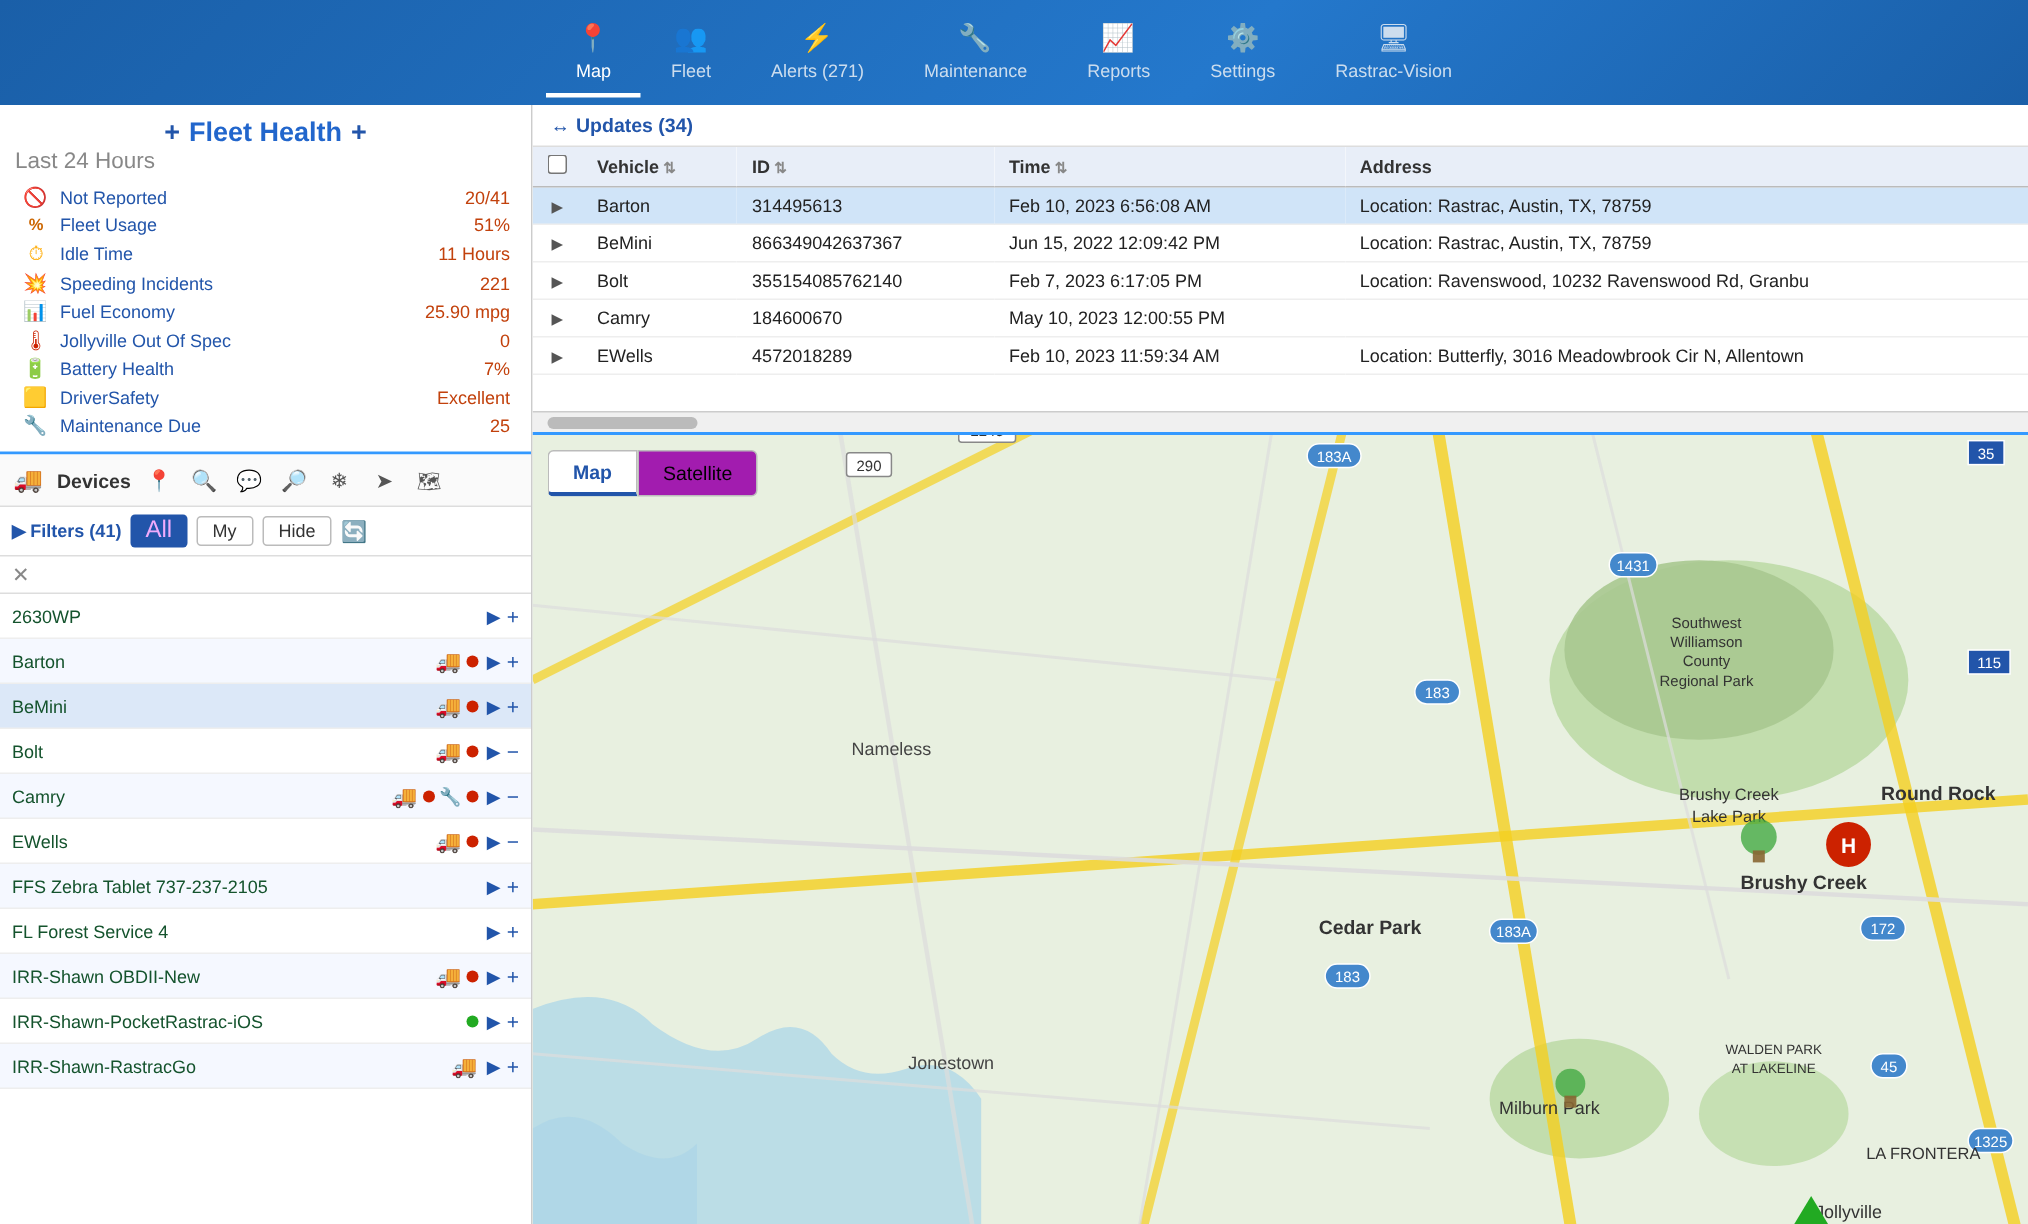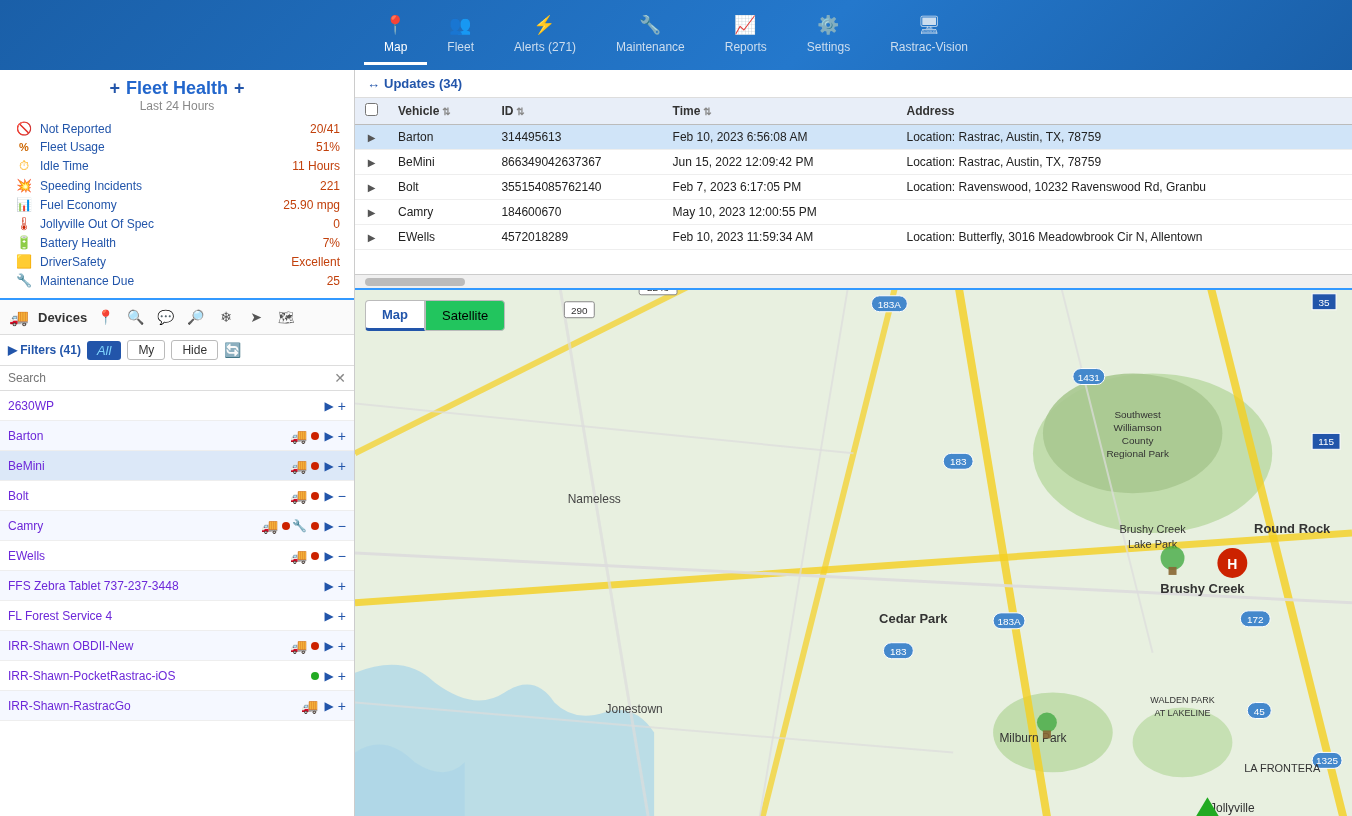--- a/index.html
+++ b/index.html
@@ -86,22 +86,21 @@
       text-align: center;
       font-size: 18px;
       font-weight: bold;
       color: #2266cc;
       display: flex;
       align-items: center;
       justify-content: center;
       gap: 6px;
     }
     .fleet-health-subtitle {
-      text-align: center;
-      font-size: 12px;
+      font-size: 15px;
       color: #888;
       margin-bottom: 6px;
     }
     .health-row {
       display: flex;
       align-items: center;
       padding: 2px 4px;
       font-size: 12px;
     }
     .health-icon { width: 20px; text-align: center; margin-right: 6px; font-size: 13px; }
@@ -149,27 +148,26 @@
     }
     .filters-label {
       color: #2255aa;
       font-weight: bold;
       font-size: 12px;
       cursor: pointer;
       display: flex; align-items: center; gap: 3px;
     }
     .btn-all {
       background: #2255aa;
-      color: #7dd3fc;
+      color: #f0abfc;
       border: none;
       padding: 2px 10px;
       border-radius: 3px;
       cursor: pointer;
-      font-size: 13px;
-      font-style: italic;
+      font-size: 16px;
     }
     .btn-my {
       background: white;
       color: #333;
       border: 1px solid #bbb;
       padding: 2px 10px;
       border-radius: 3px;
       cursor: pointer;
       font-size: 12px;
     }
@@ -207,21 +205,21 @@
     }
     .vehicle-item {
       display: flex;
       align-items: center;
       padding: 5px 8px;
       border-bottom: 1px solid #eee;
       cursor: pointer;
       min-height: 30px;
     }
     .vehicle-item.alt { background: #f5f8ff; }
-    .vehicle-name { flex: 1; font-size: 12px; color: #6d28d9; }
+    .vehicle-name { flex: 1; font-size: 12px; color: #14532d; }
     .vehicle-icons { display: flex; align-items: center; gap: 3px; margin-right: 4px; }
     .v-icon { font-size: 14px; }
     .red-truck { color: #cc2200; }
     .red-dot { width: 8px; height: 8px; border-radius: 50%; background: #cc2200; display: inline-block; }
     .green-dot { width: 8px; height: 8px; border-radius: 50%; background: #22aa22; display: inline-block; }
     .arrow-btn { color: #2255aa; font-size: 12px; cursor: pointer; margin: 0 2px; }
     .plus-btn { color: #2255aa; font-size: 14px; cursor: pointer; margin-left: 2px; }
     .minus-btn { color: #2255aa; font-size: 14px; cursor: pointer; margin-left: 2px; }
     .wrench-icon { color: #cc8800; font-size: 12px; }
 
@@ -293,21 +291,21 @@
       left: 10px;
       z-index: 10;
       display: flex;
       gap: 0;
     }
     .map-btn {
       padding: 6px 16px;
       font-size: 13px;
       cursor: pointer;
       border: 1px solid #bbb;
-      background: #22c55e;
+      background: #a21caf;
     }
     .map-btn.active {
       background: white;
       font-weight: bold;
       border-bottom: 3px solid #2255aa;
       color: #2255aa;
     }
     .map-btn:first-child { border-radius: 4px 0 0 4px; }
     .map-btn:last-child { border-radius: 0 4px 4px 0; }
     .map-svg {
@@ -433,21 +431,20 @@
         <span>▶</span>
         <span>Filters (41)</span>
       </div>
       <button class="btn-all">All</button>
       <button class="btn-my">My</button>
       <button class="btn-hide">Hide</button>
       <span class="refresh-icon">🔄</span>
     </div>
 
     <div class="search-bar">
-      <input class="search-input" type="text" placeholder="Search" style="">
       <span class="search-clear">✕</span>
     </div>
 
     <div class="vehicle-list">
 
       <div class="vehicle-item">
         <span class="vehicle-name">2630WP</span>
         <span class="arrow-btn">▶</span>
         <span class="plus-btn">+</span>
       </div>
@@ -498,21 +495,21 @@
         <span class="vehicle-name">EWells</span>
         <div class="vehicle-icons">
           <span class="v-icon red-truck">🚚</span>
           <span class="red-dot"></span>
         </div>
         <span class="arrow-btn">▶</span>
         <span class="minus-btn">−</span>
       </div>
 
       <div class="vehicle-item alt">
-        <span class="vehicle-name">FFS Zebra Tablet 737-237-3448</span>
+        <span class="vehicle-name">FFS Zebra Tablet 737-237-2105</span>
         <span class="arrow-btn">▶</span>
         <span class="plus-btn">+</span>
       </div>
 
       <div class="vehicle-item">
         <span class="vehicle-name">FL Forest Service 4</span>
         <span class="arrow-btn">▶</span>
         <span class="plus-btn">+</span>
       </div>
 

